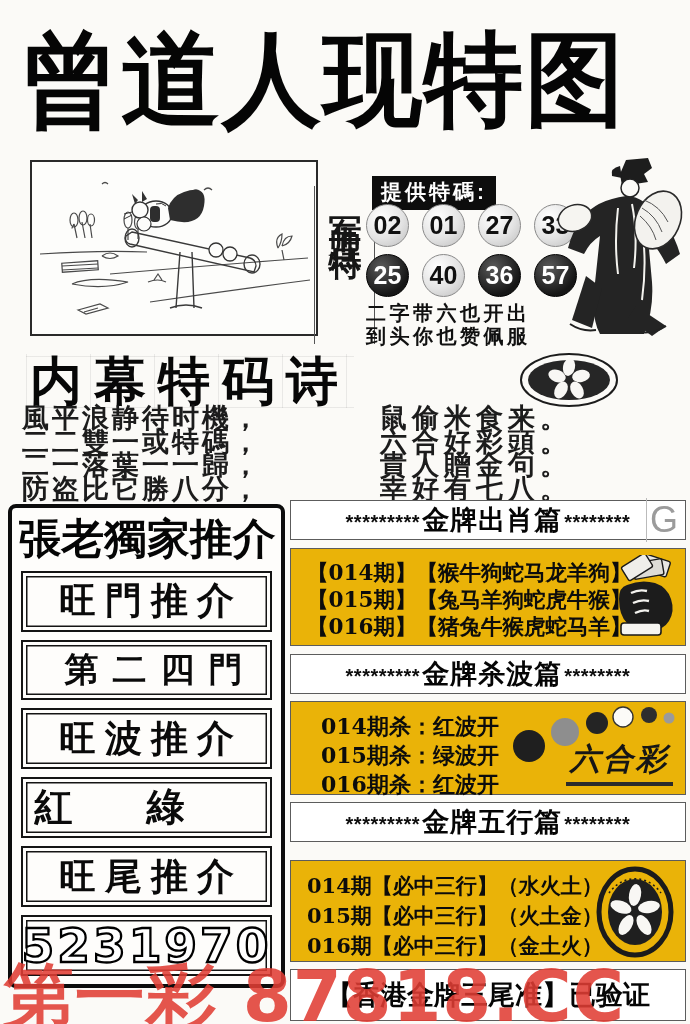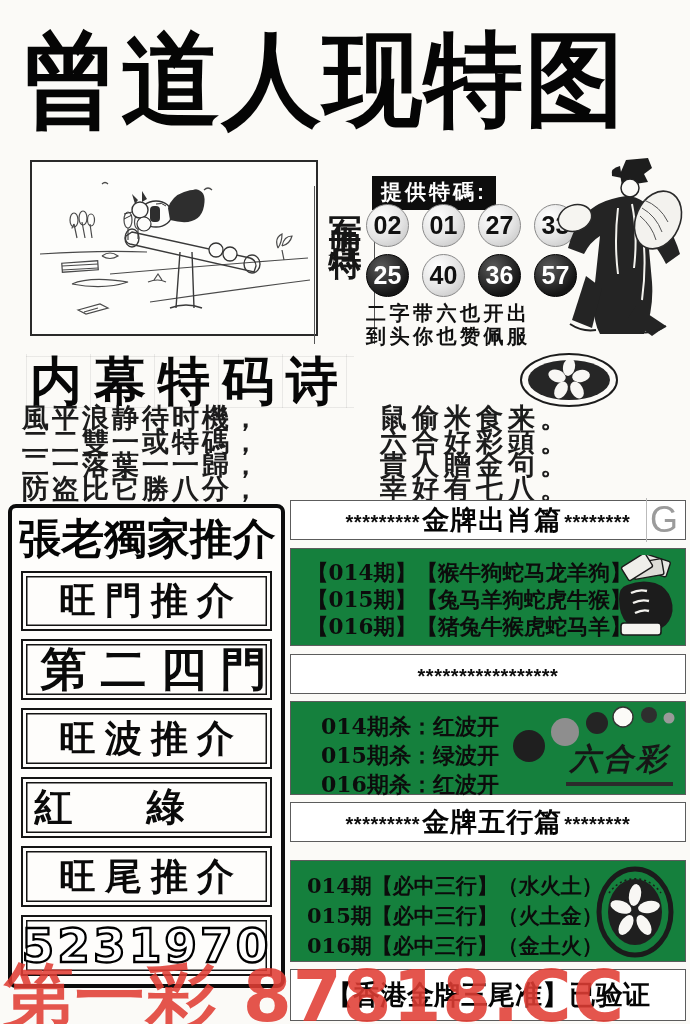--- a/index.html
+++ b/index.html
@@ -90,41 +90,41 @@
   }
   .lp-row{
     width:100%;box-sizing:border-box;border:2px solid #141414;
     box-shadow:inset 0 0 0 3px #fefdfb, inset 0 0 0 4.5px #141414;
     display:flex;align-items:center;justify-content:center;
     margin:4px 0;height:61px;
     font-family:"DejaVu Serif",serif;font-weight:800;color:#0a0a0a;
     white-space:nowrap;
   }
   .lp-row.f1{font-size:37px;letter-spacing:9px;padding-left:9px;}
-  .lp-row.f2{font-size:46px;letter-spacing:14px;padding-left:28px;}
+  .lp-row.f2{font-size:34px;letter-spacing:14px;padding-left:28px;}
   .lp-row.spread{font-size:38px;letter-spacing:74px;}
   .lp-number{
     font-size:47px;font-weight:900;letter-spacing:3px;color:#fff;
     -webkit-text-stroke:2.3px #000;
     font-family:"DejaVu Sans",sans-serif;
   }
   
   .right-panel{
     position:absolute;left:290px;top:500px;width:396px;
     display:flex;flex-direction:column;
   }
   .rp-header{
     border:1.2px solid #5c5c5c;background:#fff;
     display:flex;align-items:center;justify-content:center;
     height:40px;box-sizing:border-box;white-space:nowrap;overflow:hidden;
   }
   .stars{font-size:20px;font-weight:800;letter-spacing:0.5px;position:relative;top:2px;color:#0d0d0d;}
   .hd-title{font-size:27px;font-weight:900;margin:0 2px;color:#050505;letter-spacing:1px;}
   .rp-box{
-    border:1.2px solid #5c5c5c;background:#15803d;position:relative;
+    border:1.2px solid #5c5c5c;background:#eab308;position:relative;
     box-sizing:border-box;padding:10px 0 8px 16px;
   }
   .rp-box .row{
     font-family:"DejaVu Serif",serif;font-weight:700;color:#0c0c0c;
     white-space:nowrap;
   }
   .box-zodiac{height:98px;margin-top:8px;}
   .box-zodiac .row{font-size:21.5px;line-height:27px;}
   .box-wave{height:94px;margin-top:7px;}
   .box-wave .row{font-size:22px;line-height:29px;padding-left:14px;}
@@ -315,20 +315,21 @@
           </g>
           <path d="M14 30 q-8 2 -8 14 q0 16 8 24 q8 8 22 8 q14 0 20 -10 q6 -10 2 -22 q-4 -12 -16 -16 q-14 -4 -28 2 z" fill="#1c1c1c"></path>
           <path d="M18 38 q8 -4 16 -2 M20 48 q8 -4 16 -2 M22 58 q8 -4 14 -2" stroke="#f3f2ee" stroke-width="2.4" fill="none"></path>
           <rect x="8" y="68" width="40" height="12" rx="3" fill="#f6f5f1" stroke="#1a1a1a" stroke-width="1.6"></rect>
         </svg>
       </div>
     </div>
 
     <div class="rp-header h2">
       <span class="stars">*********</span>
+      <span class="hd-title">金牌杀波篇</span>
       <span class="stars">********</span>
     </div>
     <div class="rp-box box-wave">
       <div class="row">014期杀：红波开</div>
       <div class="row">015期杀：绿波开</div>
       <div class="row">016期杀：红波开</div>
       <div class="wave-balls">
         <svg width="176" height="56" viewBox="0 0 176 56">
           <circle cx="24" cy="40" r="16" fill="#1f1f1f"></circle>
           <circle cx="60" cy="26" r="14" fill="#8e8e8e"></circle>

